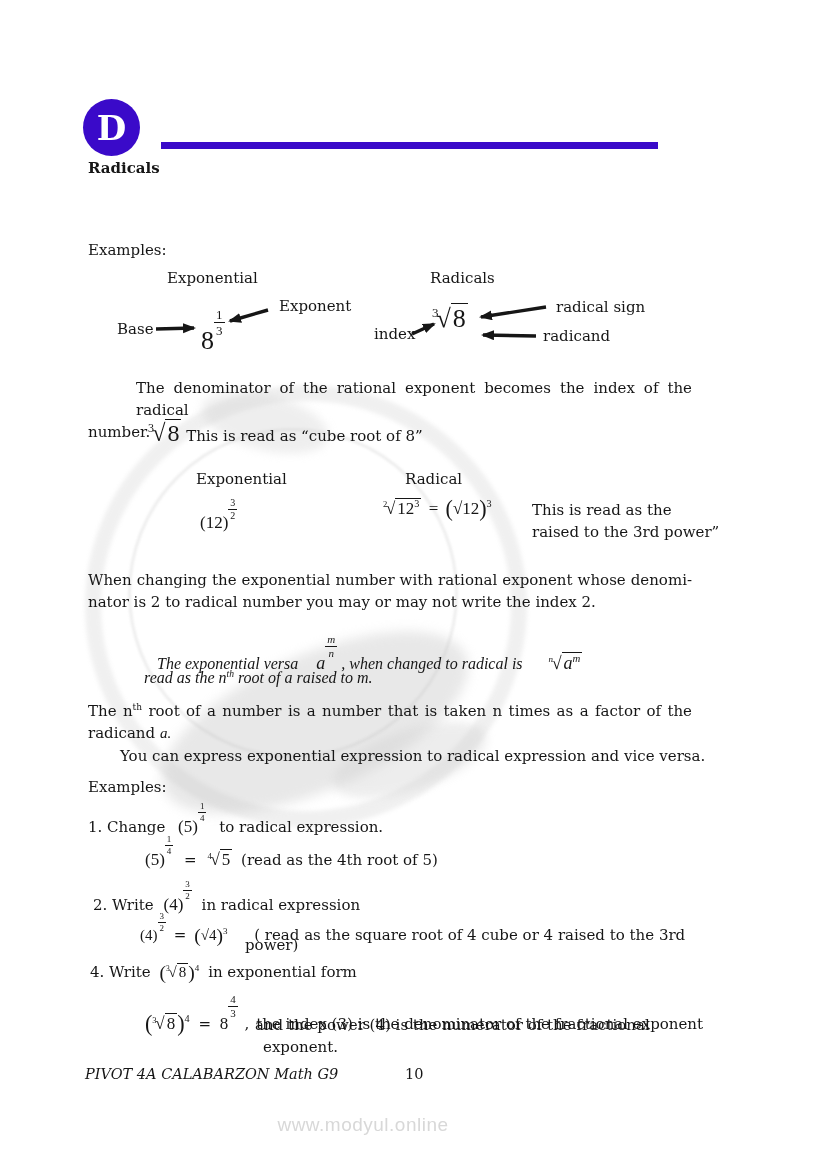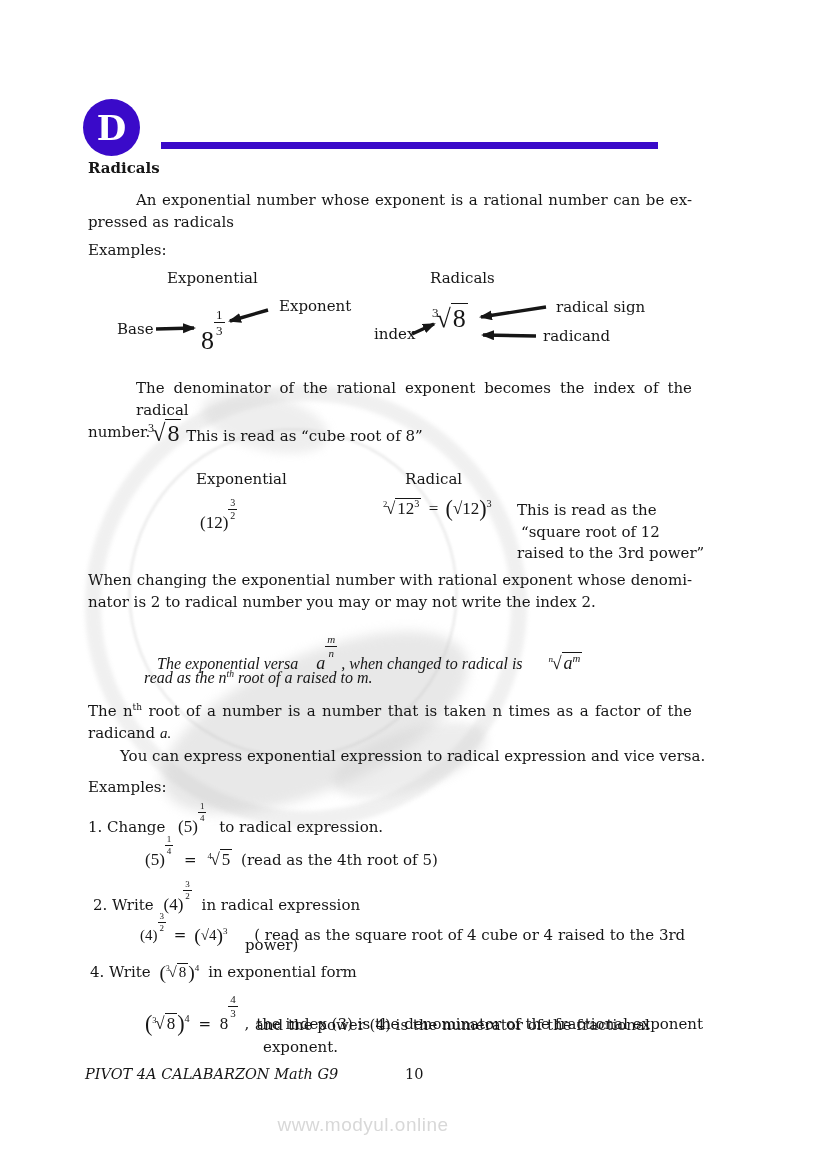--- a/index.html
+++ b/index.html
@@ -57,24 +57,20 @@
   <div class="wm blob1"></div>
   <div class="wm blob2"></div>
   <div class="wm blob3"></div>
 
   <div class="logo" style="background:#3a0ac9">
     <span>D</span>
   </div>
   <div class="rule" style="background:#3a0ac9"></div>
   <div class="abs b" style="left:88px;top:159px">Radicals</div>
 
-  <div class="abs" style="left:88px;top:189px;width:604px">
-    <div class="line jline ind">An exponential number whose exponent is a rational number can be ex-</div>
-    <div class="line">pressed as  radicals</div>
-  </div>
   <div class="abs" style="left:88px;top:241px">Examples:</div>
 
   <div class="abs" style="left:0;top:264px;width:826px;height:112px">
     <svg class="abs" style="left:0;top:0" width="700" height="112">
       <defs>
         <marker id="ah" markerUnits="userSpaceOnUse" markerWidth="13" markerHeight="11" refX="11" refY="5" orient="auto">
           <path d="M0,0 L13,5 L0,10 z" fill="#161616"></path>
         </marker>
       </defs>
       <line x1="156" y1="65" x2="194" y2="64" stroke="#161616" stroke-width="3.4" marker-end="url(#ah)"></line>
@@ -106,23 +102,22 @@
 
   <div class="abs" style="left:0;top:464px;width:826px;height:120px">
     <div class="abs" style="left:196px;top:6px">Exponential</div>
     <div class="abs" style="left:405px;top:6px">Radical</div>
     <div class="abs math f17" style="left:200px;top:34px"><span>(12)</span><span class="sfrac" style="font-size:10px;vertical-align:9px"><span class="fnum">3</span><span class="fden">2</span></span></div>
     <div class="abs math f17" style="left:383px;top:32px">
       <span class="rad"><span class="ridx">2</span><span>√</span><span class="rbody"><span>12</span><span class="sup">3</span></span></span>
       <span style="margin:0 3px">=</span>
       <span class="bigp">(</span><span>√</span><span class="rbody rad">12</span><span class="bigp">)</span><span class="sup">3</span>
     </div>
-    <div class="abs read-block" style="left:517px;top:36px;width:200px">
+    <div class="abs read-block" style="left:532px;top:36px;width:200px">
       <div>This is read as the</div>
-      <div style="padding-left:4px">“square root of 12</div>
       <div>raised to the 3rd power”</div>
     </div>
   </div>
 
   <div class="abs" style="left:88px;top:569px;width:604px">
     <div class="line jline">When changing the exponential number with rational exponent whose denomi-</div>
     <div class="line">nator is 2 to radical number you may or may not write the index 2.</div>
   </div>
 
   <div class="abs it math" style="left:157px;top:634px;font-size:16px">

